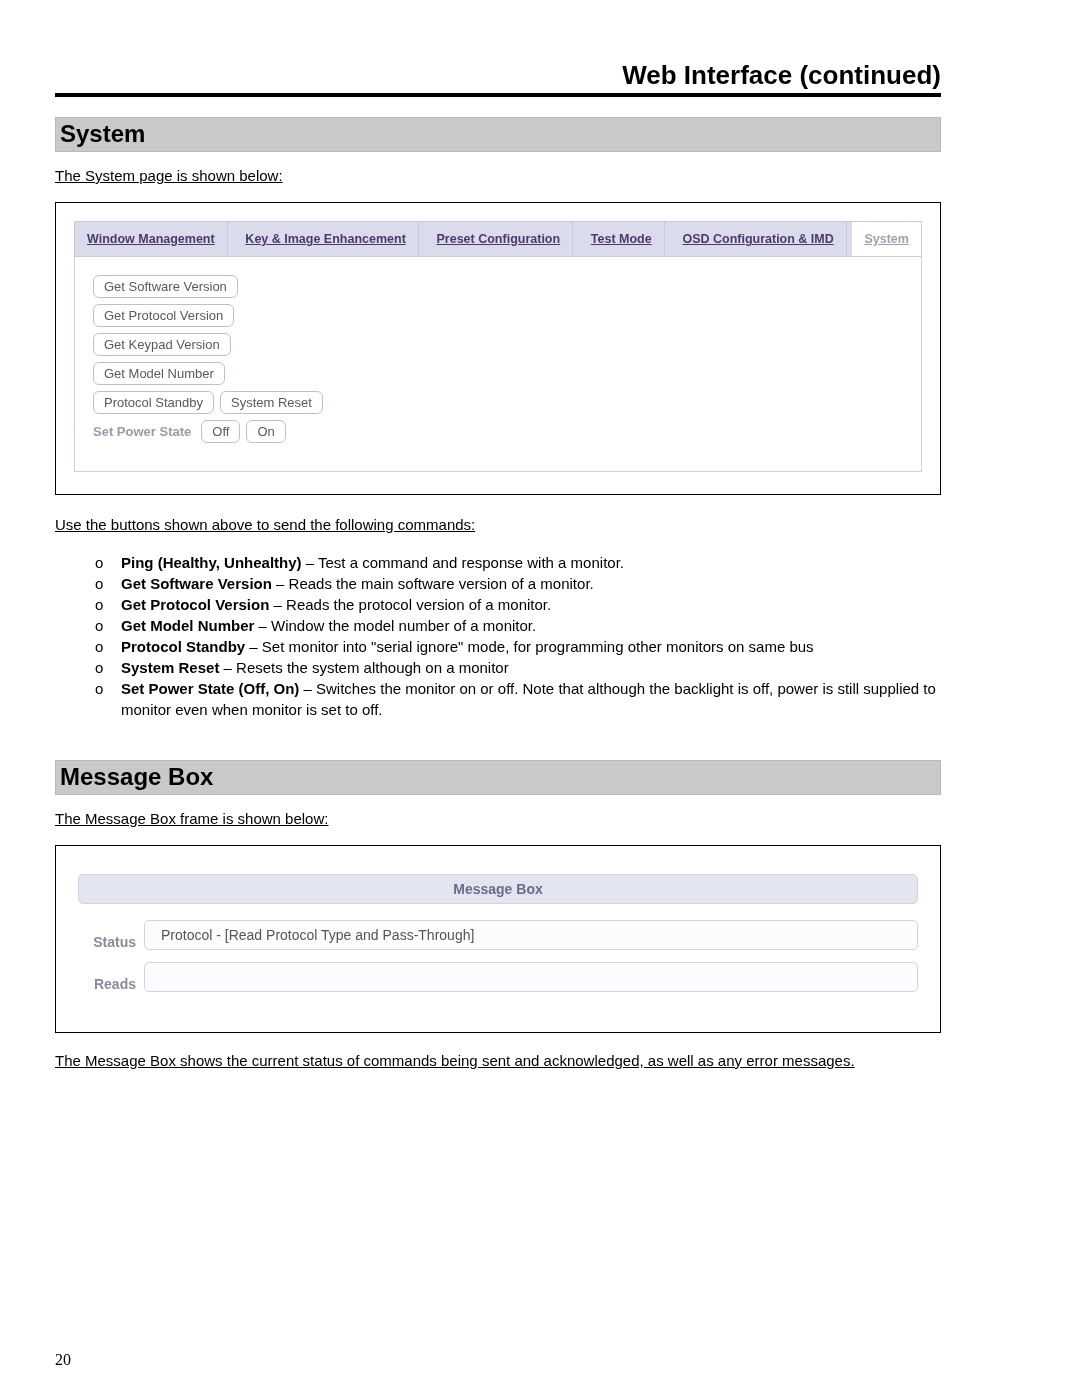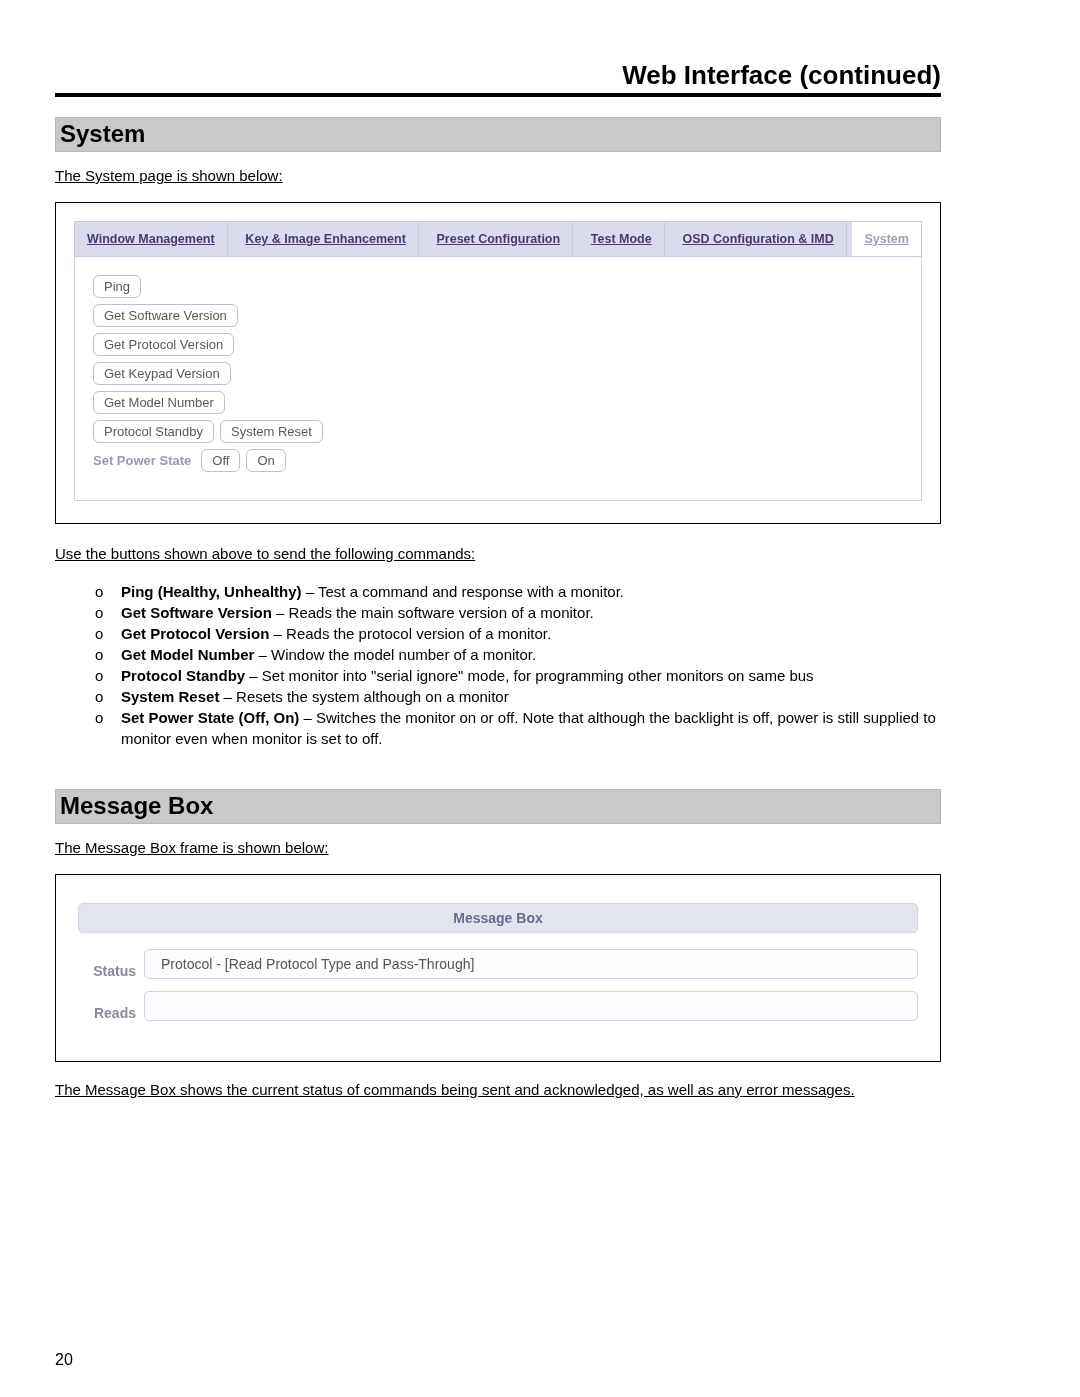--- a/index.html
+++ b/index.html
@@ -165,21 +165,21 @@
     font-size: 14px;
     color: #555;
     min-height: 30px;
   }
 
   .page-number {
     position: absolute;
     bottom: 28px;
     left: 55px;
     font-size: 16px;
-    font-family: Liberation Sans, sans-serif;
+    font-family: Liberation Serif, serif;
   }
 </style>
 </head>
 <body>
 
 <div class="page">
 
   <div class="page-header">
     <h1>Web Interface (continued)</h1>
   </div>
@@ -192,23 +192,20 @@
     <div class="nav-strip">
       <div class="nav-item">Window Management</div>
       <div class="nav-item">Key &amp; Image Enhancement</div>
       <div class="nav-item">Preset Configuration</div>
       <div class="nav-item">Test Mode</div>
       <div class="nav-item">OSD Configuration &amp; IMD</div>
       <div class="nav-item active">System</div>
     </div>
 
     <div class="sys-body">
-      <div class="btn-row">
-        <button class="sys-btn">Ping</button>
-      </div>
       <div class="btn-row">
         <button class="sys-btn">Get Software Version</button>
       </div>
       <div class="btn-row">
         <button class="sys-btn">Get Protocol Version</button>
       </div>
       <div class="btn-row">
         <button class="sys-btn">Get Keypad Version</button>
       </div>
       <div class="btn-row">

